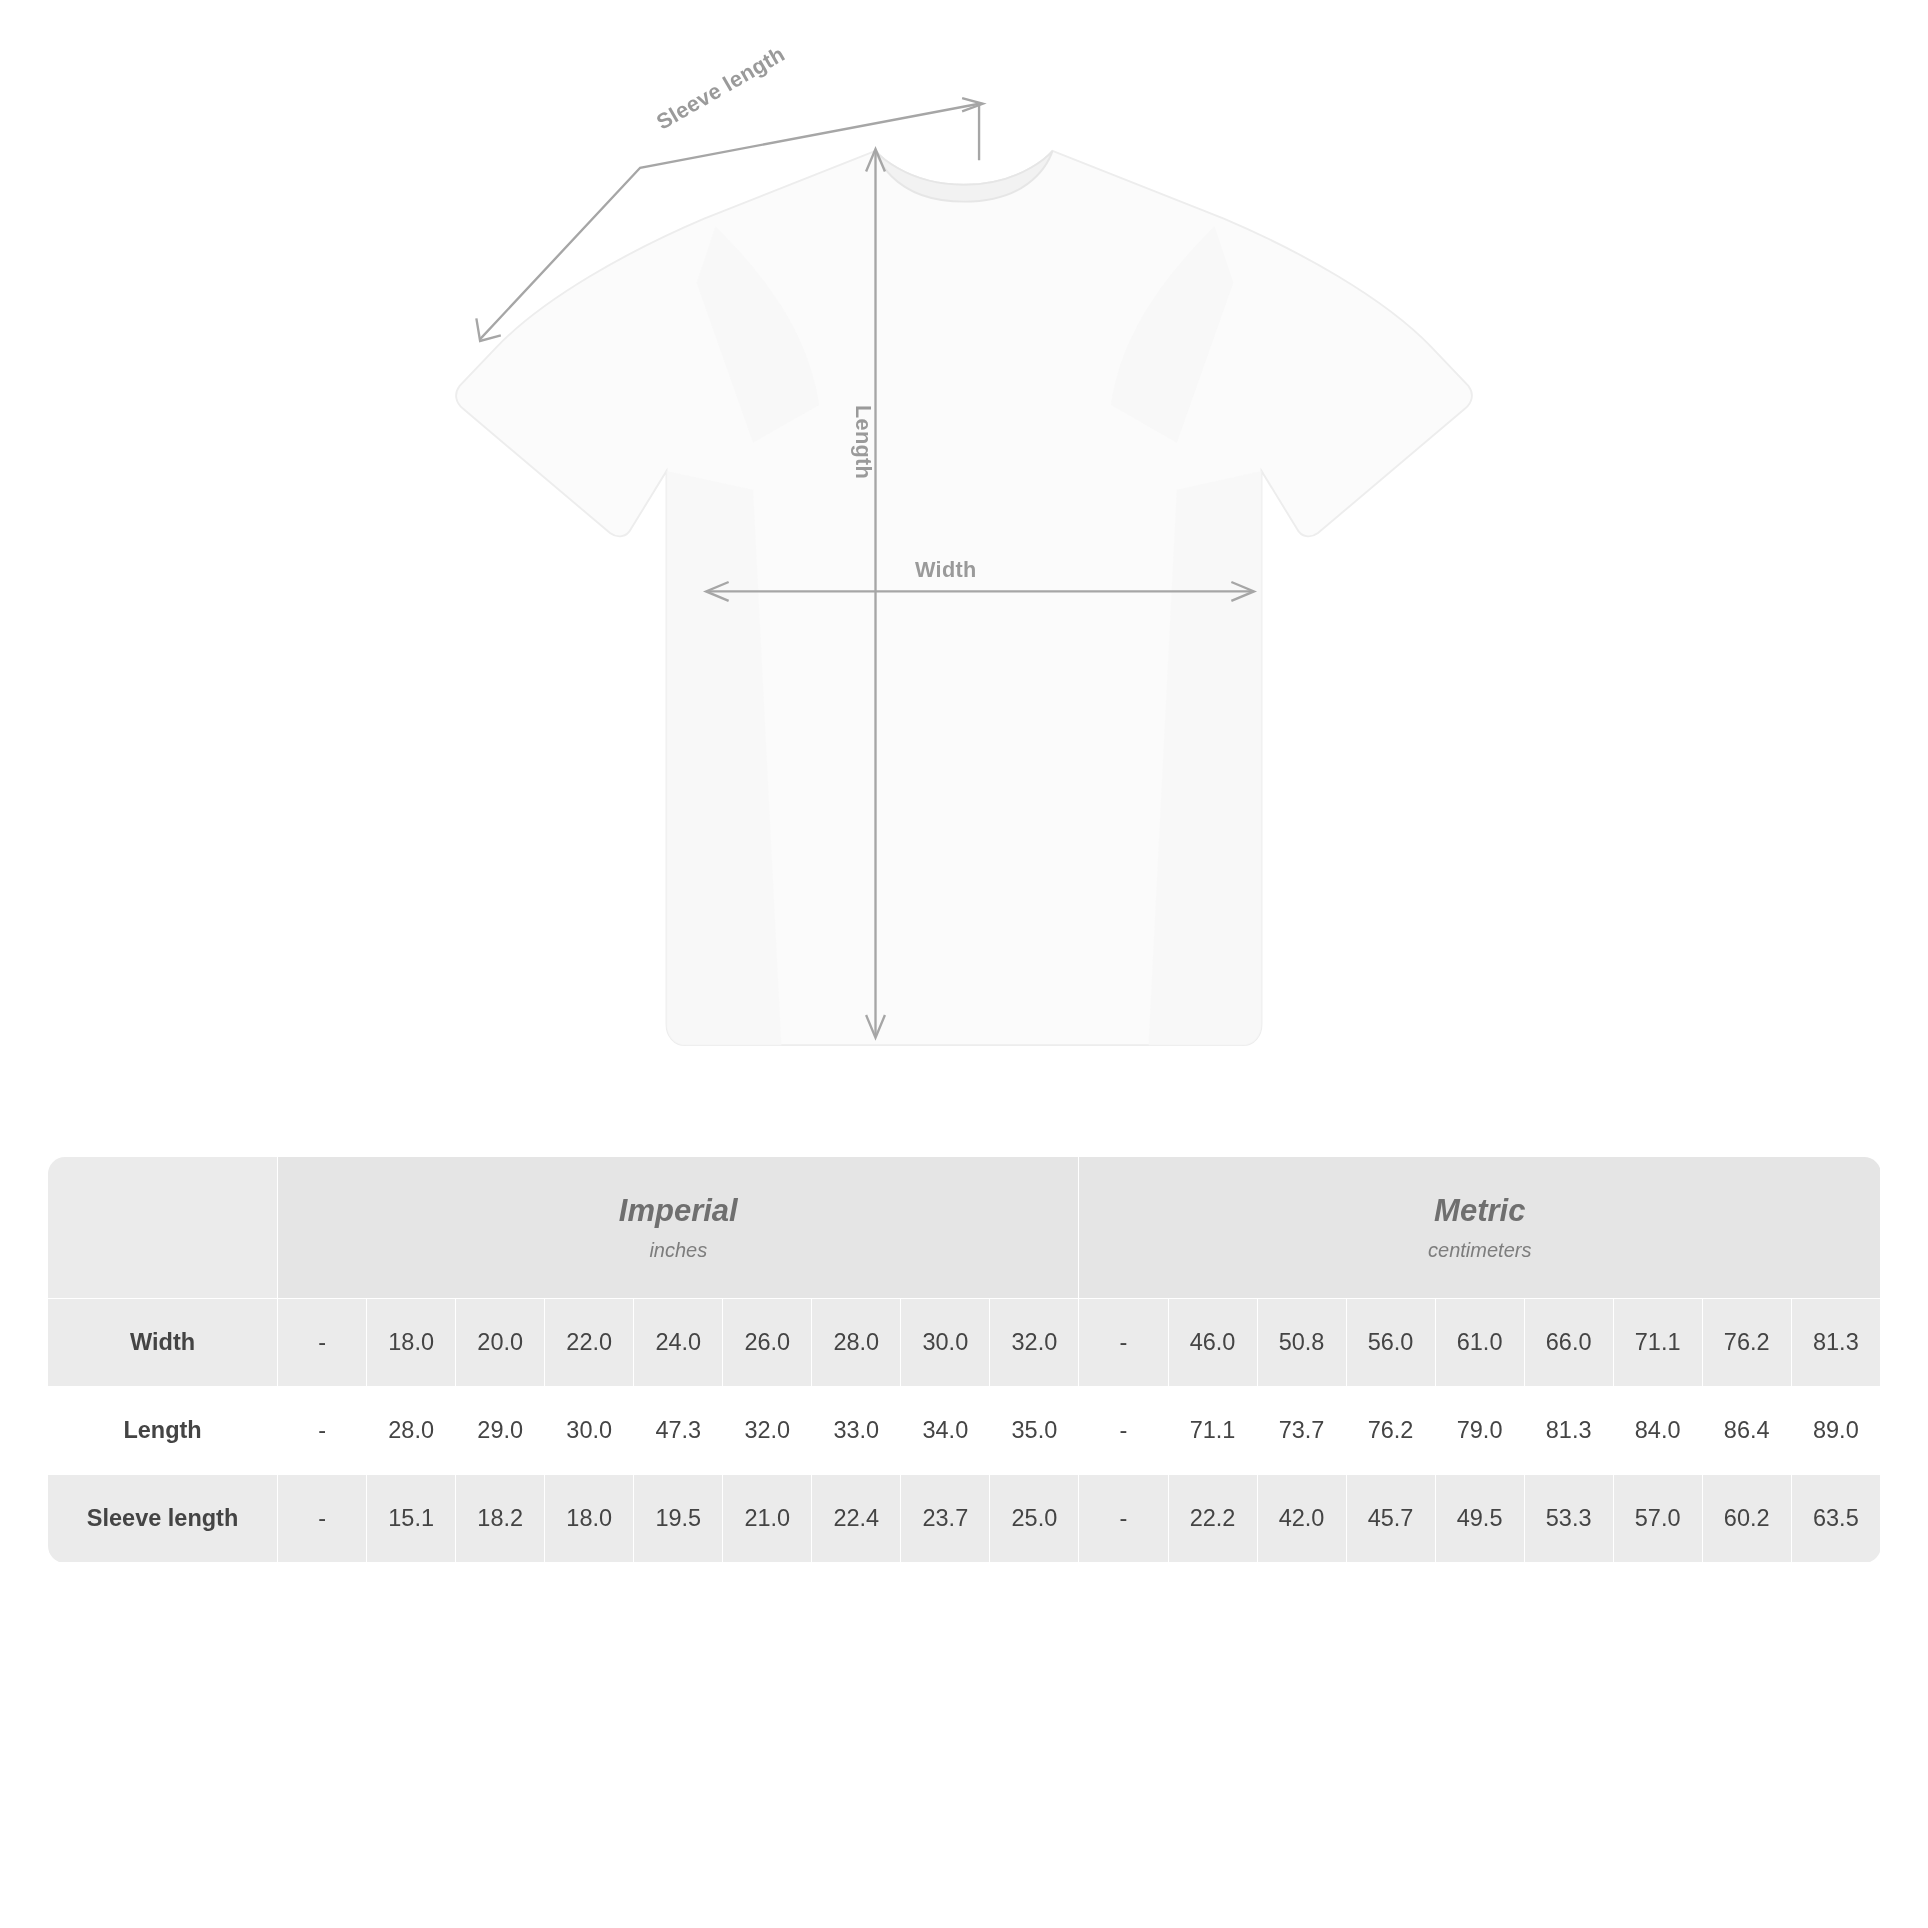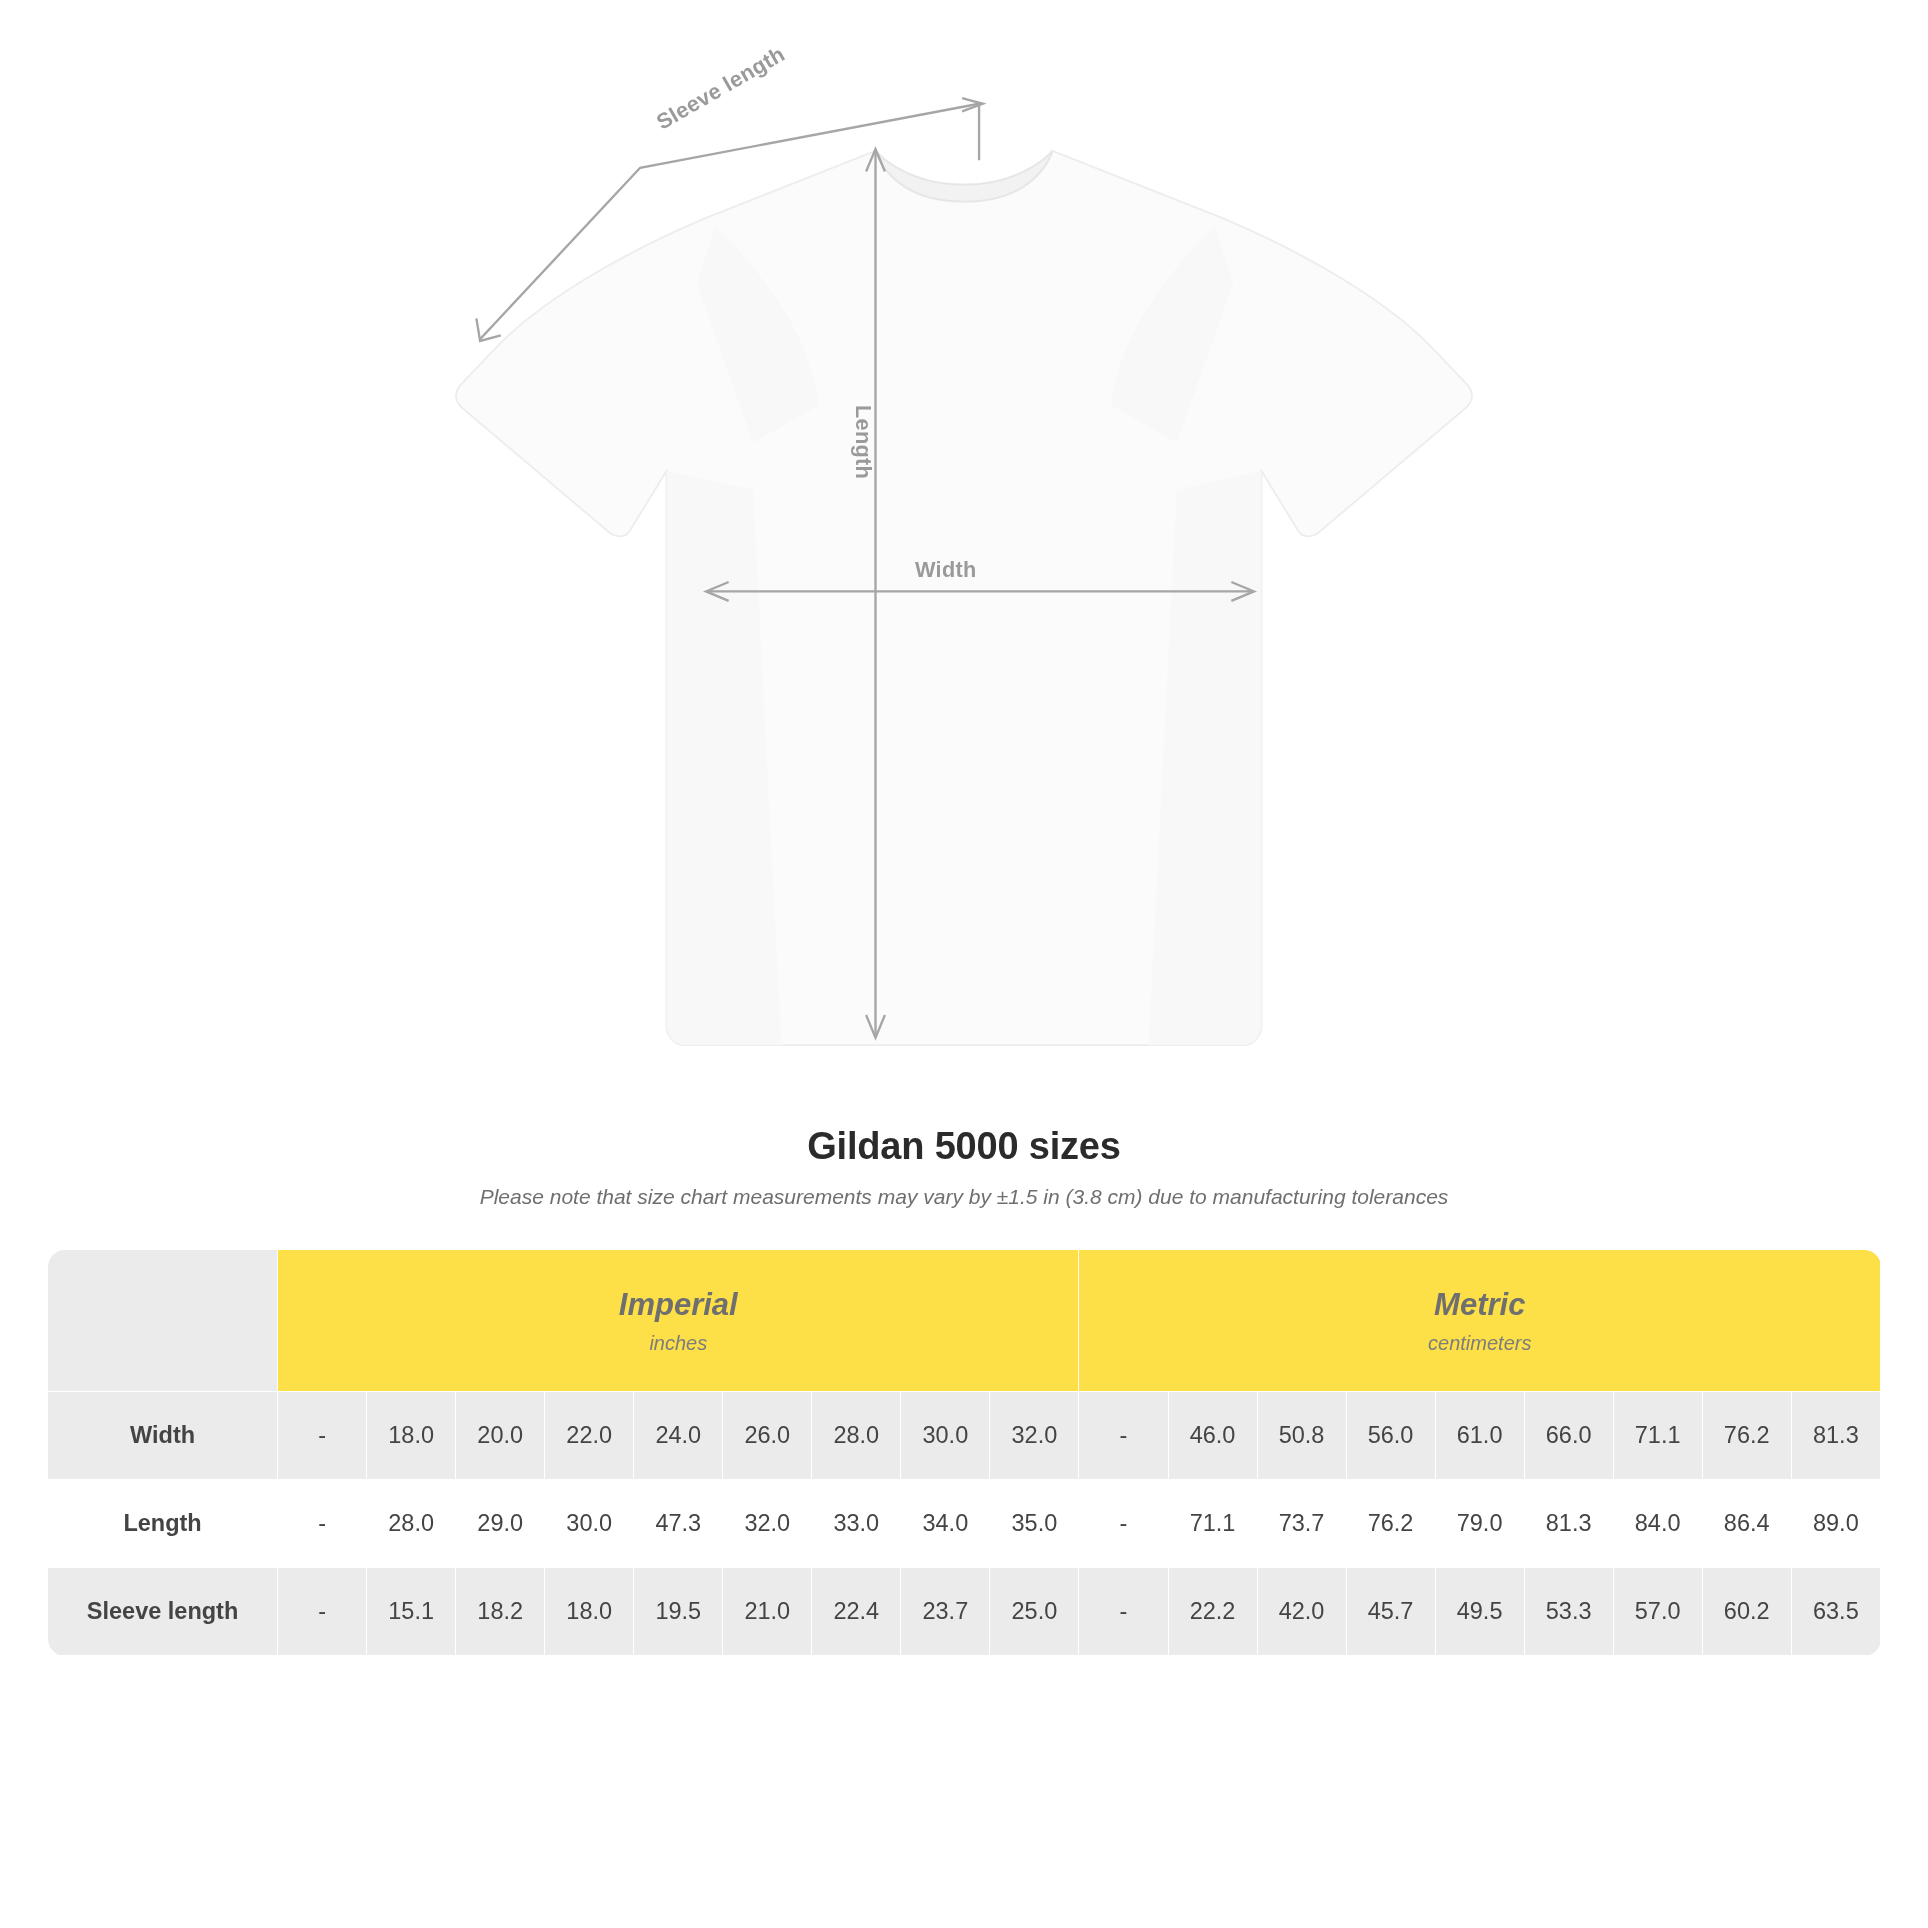--- a/index.html
+++ b/index.html
@@ -86,21 +86,21 @@
     table-layout: fixed;
   }
   table.size-table td, table.size-table th {
     border: 1.9px solid #ffffff;
     text-align: center;
     vertical-align: middle;
     font-size: 23.5px;
     color: #444444;
   }
   .unit-head {
-    background: #fde047;
+    background: #e5e5e5;
     height: 141px;
     padding: 0;
   }
   .unit-head .unit-name {
     font-size: 31px;
     font-weight: bold;
     font-style: italic;
     color: #6f6f6f;
   }
   .unit-head .unit-sub {
@@ -202,24 +202,20 @@
         <path d="M774 618 L 750 628 L 774 638"></path>
         <path d="M1308 618 L 1332 628 L 1308 638"></path>
       </g>
     </svg>
 
     <div class="dim-label label-sleeve">Sleeve length</div>
     <div class="dim-label label-length">Length</div>
     <div class="dim-label label-width">Width</div>
   </div>
 
-  <div class="titles">
-    <h1 class="chart-title">Gildan 5000 sizes</h1>
-    <p class="chart-subtitle">Please note that size chart measurements may vary by ±1.5 in (3.8 cm) due to manufacturing tolerances</p>
-  </div>
 
   <div class="table-wrap">
     <table class="size-table">
       <colgroup>
         <col class="col-label">
         <col class="col-val">
           <col class="col-val">
           <col class="col-val">
           <col class="col-val">
           <col class="col-val">

